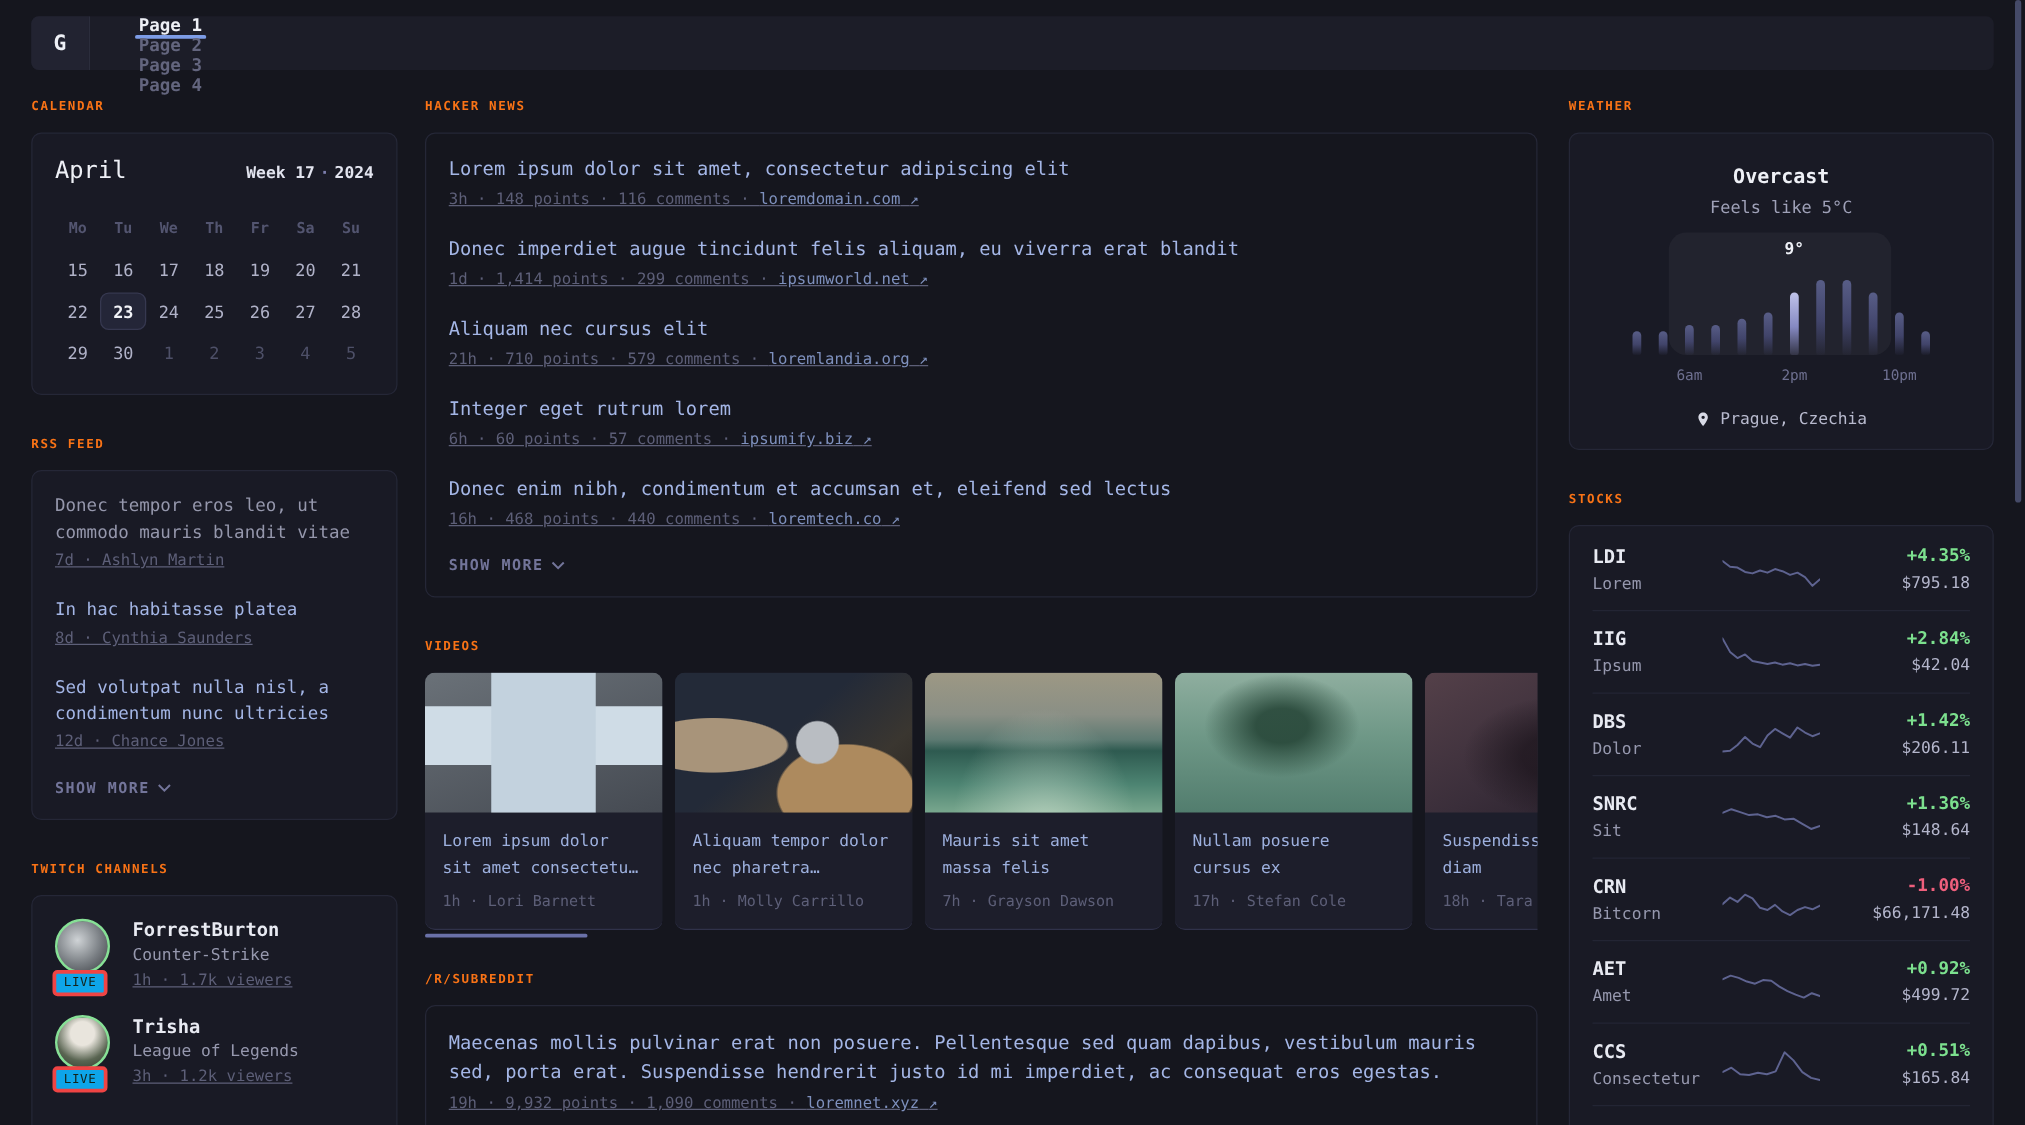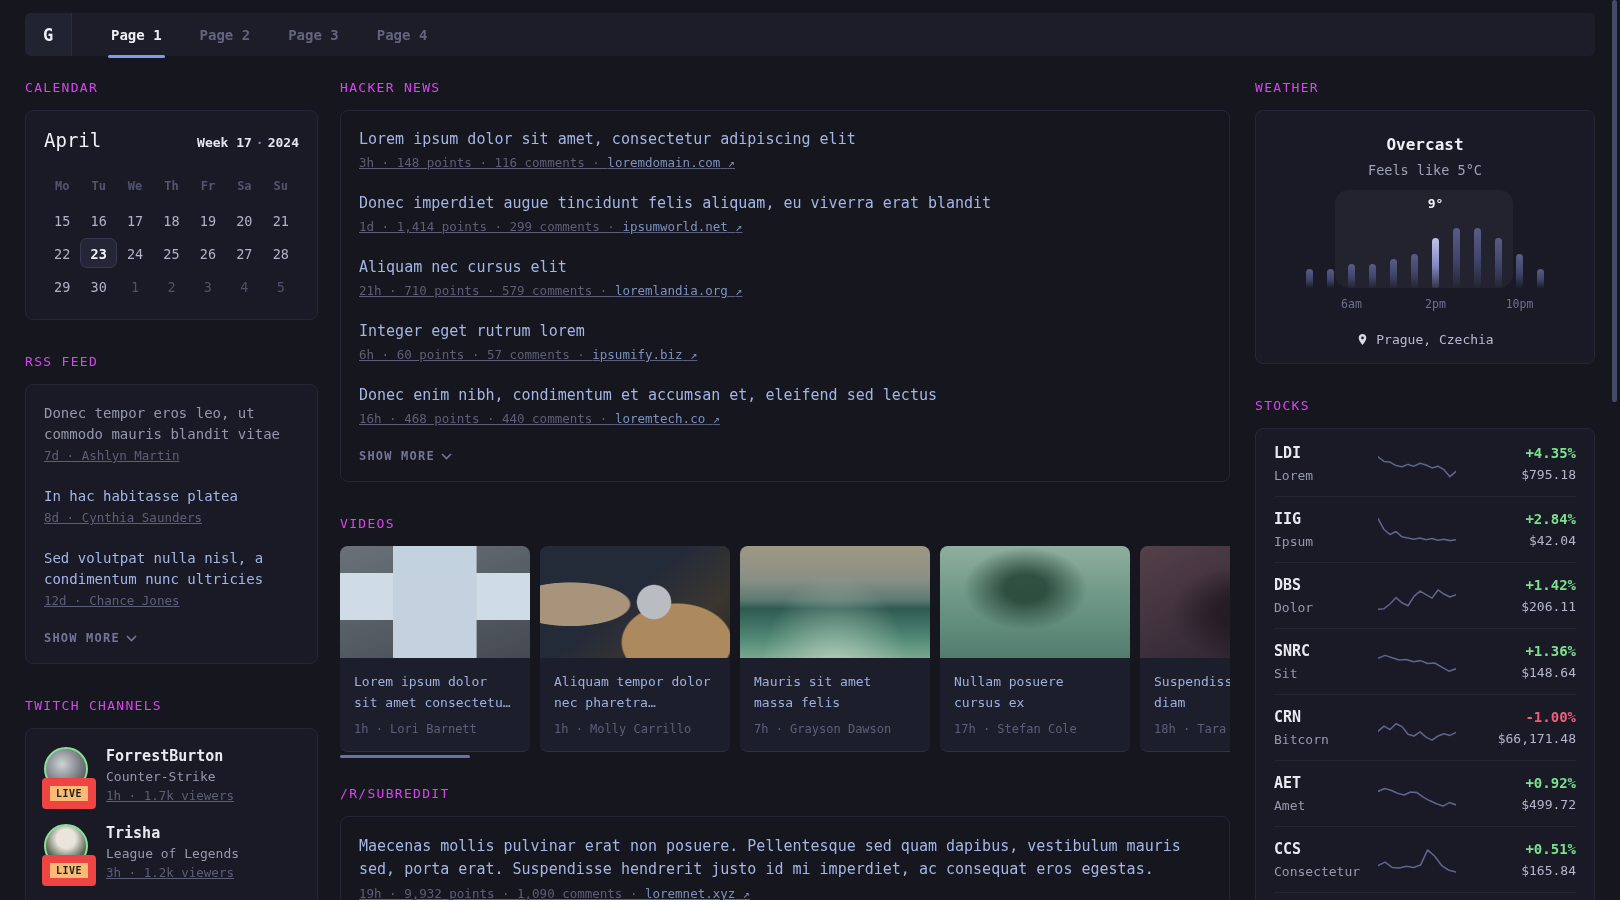--- a/index.html
+++ b/index.html
@@ -15,40 +15,40 @@
   
   .navbar {
     width:1570px; height:43px; background:#1c1d28; border-radius:6px;
     display:flex; align-items:stretch; overflow:visible;
   }
   .logo-cell {
     width:47px; display:flex; align-items:center; justify-content:center;
     background:#222331; border-right:1px solid #2b2d3c; border-radius:6px 0 0 6px;
     color:#eef0f6; font-weight:bold; font-size:17px;
   }
-  .tabs { display:flex; align-items:stretch; margin-left:20px; gap:0; }
+  .tabs { display:flex; align-items:stretch; margin-left:20px; gap:0;flex-direction:column; }
   .tab {
     display:flex; align-items:center; padding:0 19px; font-size:14px; font-weight:bold;
     color:#63657e; position:relative; cursor:pointer;
   }
   .tab.active { color:#eef0f6; }
   .tab.active::after {
     content:""; position:absolute; left:16px; right:16px; bottom:-2px; height:3px;
     background:#7d9ce6; border-radius:2px;
   }
 
   
   .cols { display:flex; margin-top:24px; }
   .col-left  { width:293px; margin-right:22px; flex:none; }
   .col-mid   { width:890px; margin-right:25px; flex:none; }
   .col-right { width:340px; flex:none; }
 
   .section { margin-bottom:34px; }
   .section-head {
-    font-size:13px; font-weight:normal; letter-spacing:1.3px; color:#d946ef;
+    font-size:10px; font-weight:bold; letter-spacing:1.3px; color:#f97316;
     margin-bottom:15px;
   }
   .card {
     background:#191a25; border:1px solid #252737; border-radius:8px; padding:18px;
   }
   .card.flat { background:transparent; }
 
   .meta { font-size:12.5px; color:#5d5f78;text-decoration:underline; }
   .domain { color:#7e90bd; text-decoration:none; cursor:pointer; }
   .ext { color:#7e90bd; font-size:12px; }
@@ -85,23 +85,23 @@
   .rss-item .meta { margin-top:3px; }
 
   
   .tw-row { display:flex; gap:16px; margin-bottom:21px; cursor:pointer; }
   .tw-avatar-wrap { position:relative; width:46px; flex:none; }
   .tw-avatar {
     width:44px; height:44px; border-radius:50%; border:2px solid #5a5f8c;
   }
   .tw-row.live .tw-avatar { border-color:#87e096; }
   .live-badge {
-    position:absolute; left:-2px; bottom:-6px; background:#fdba74; color:#14231a;
-    font-size:10px; font-weight:bold; padding:2px 6px; border-radius:4px;
-    border:8px solid #ef4444; letter-spacing:.5px;
+    position:absolute; left:-2px; bottom:-6px; background:#0ea5e9; color:#14231a;
+    font-size:10px; font-weight:normal; padding:2px 6px; border-radius:4px;
+    border:3px solid #ef4444; letter-spacing:.5px;
   }
   .live-badge:empty { display:none; }
   .tw-name { font-size:15px; font-weight:bold; color:#e8eaf2; }
   .tw-game { font-size:13px; color:#9698ae; margin-top:4px; }
   .tw-game:empty, .tw-meta:empty { display:none; }
   .tw-meta { margin-top:4px; }
   [data-avatar="a1"] { background:radial-gradient(circle at 40% 38%,#cfd3d6,#787d82 55%,#3a3d42); }
   [data-avatar="a2"] { background:radial-gradient(circle at 50% 32%,#e9e5dd 28%,#5a6552 65%,#2f3a2c); }
 
   

